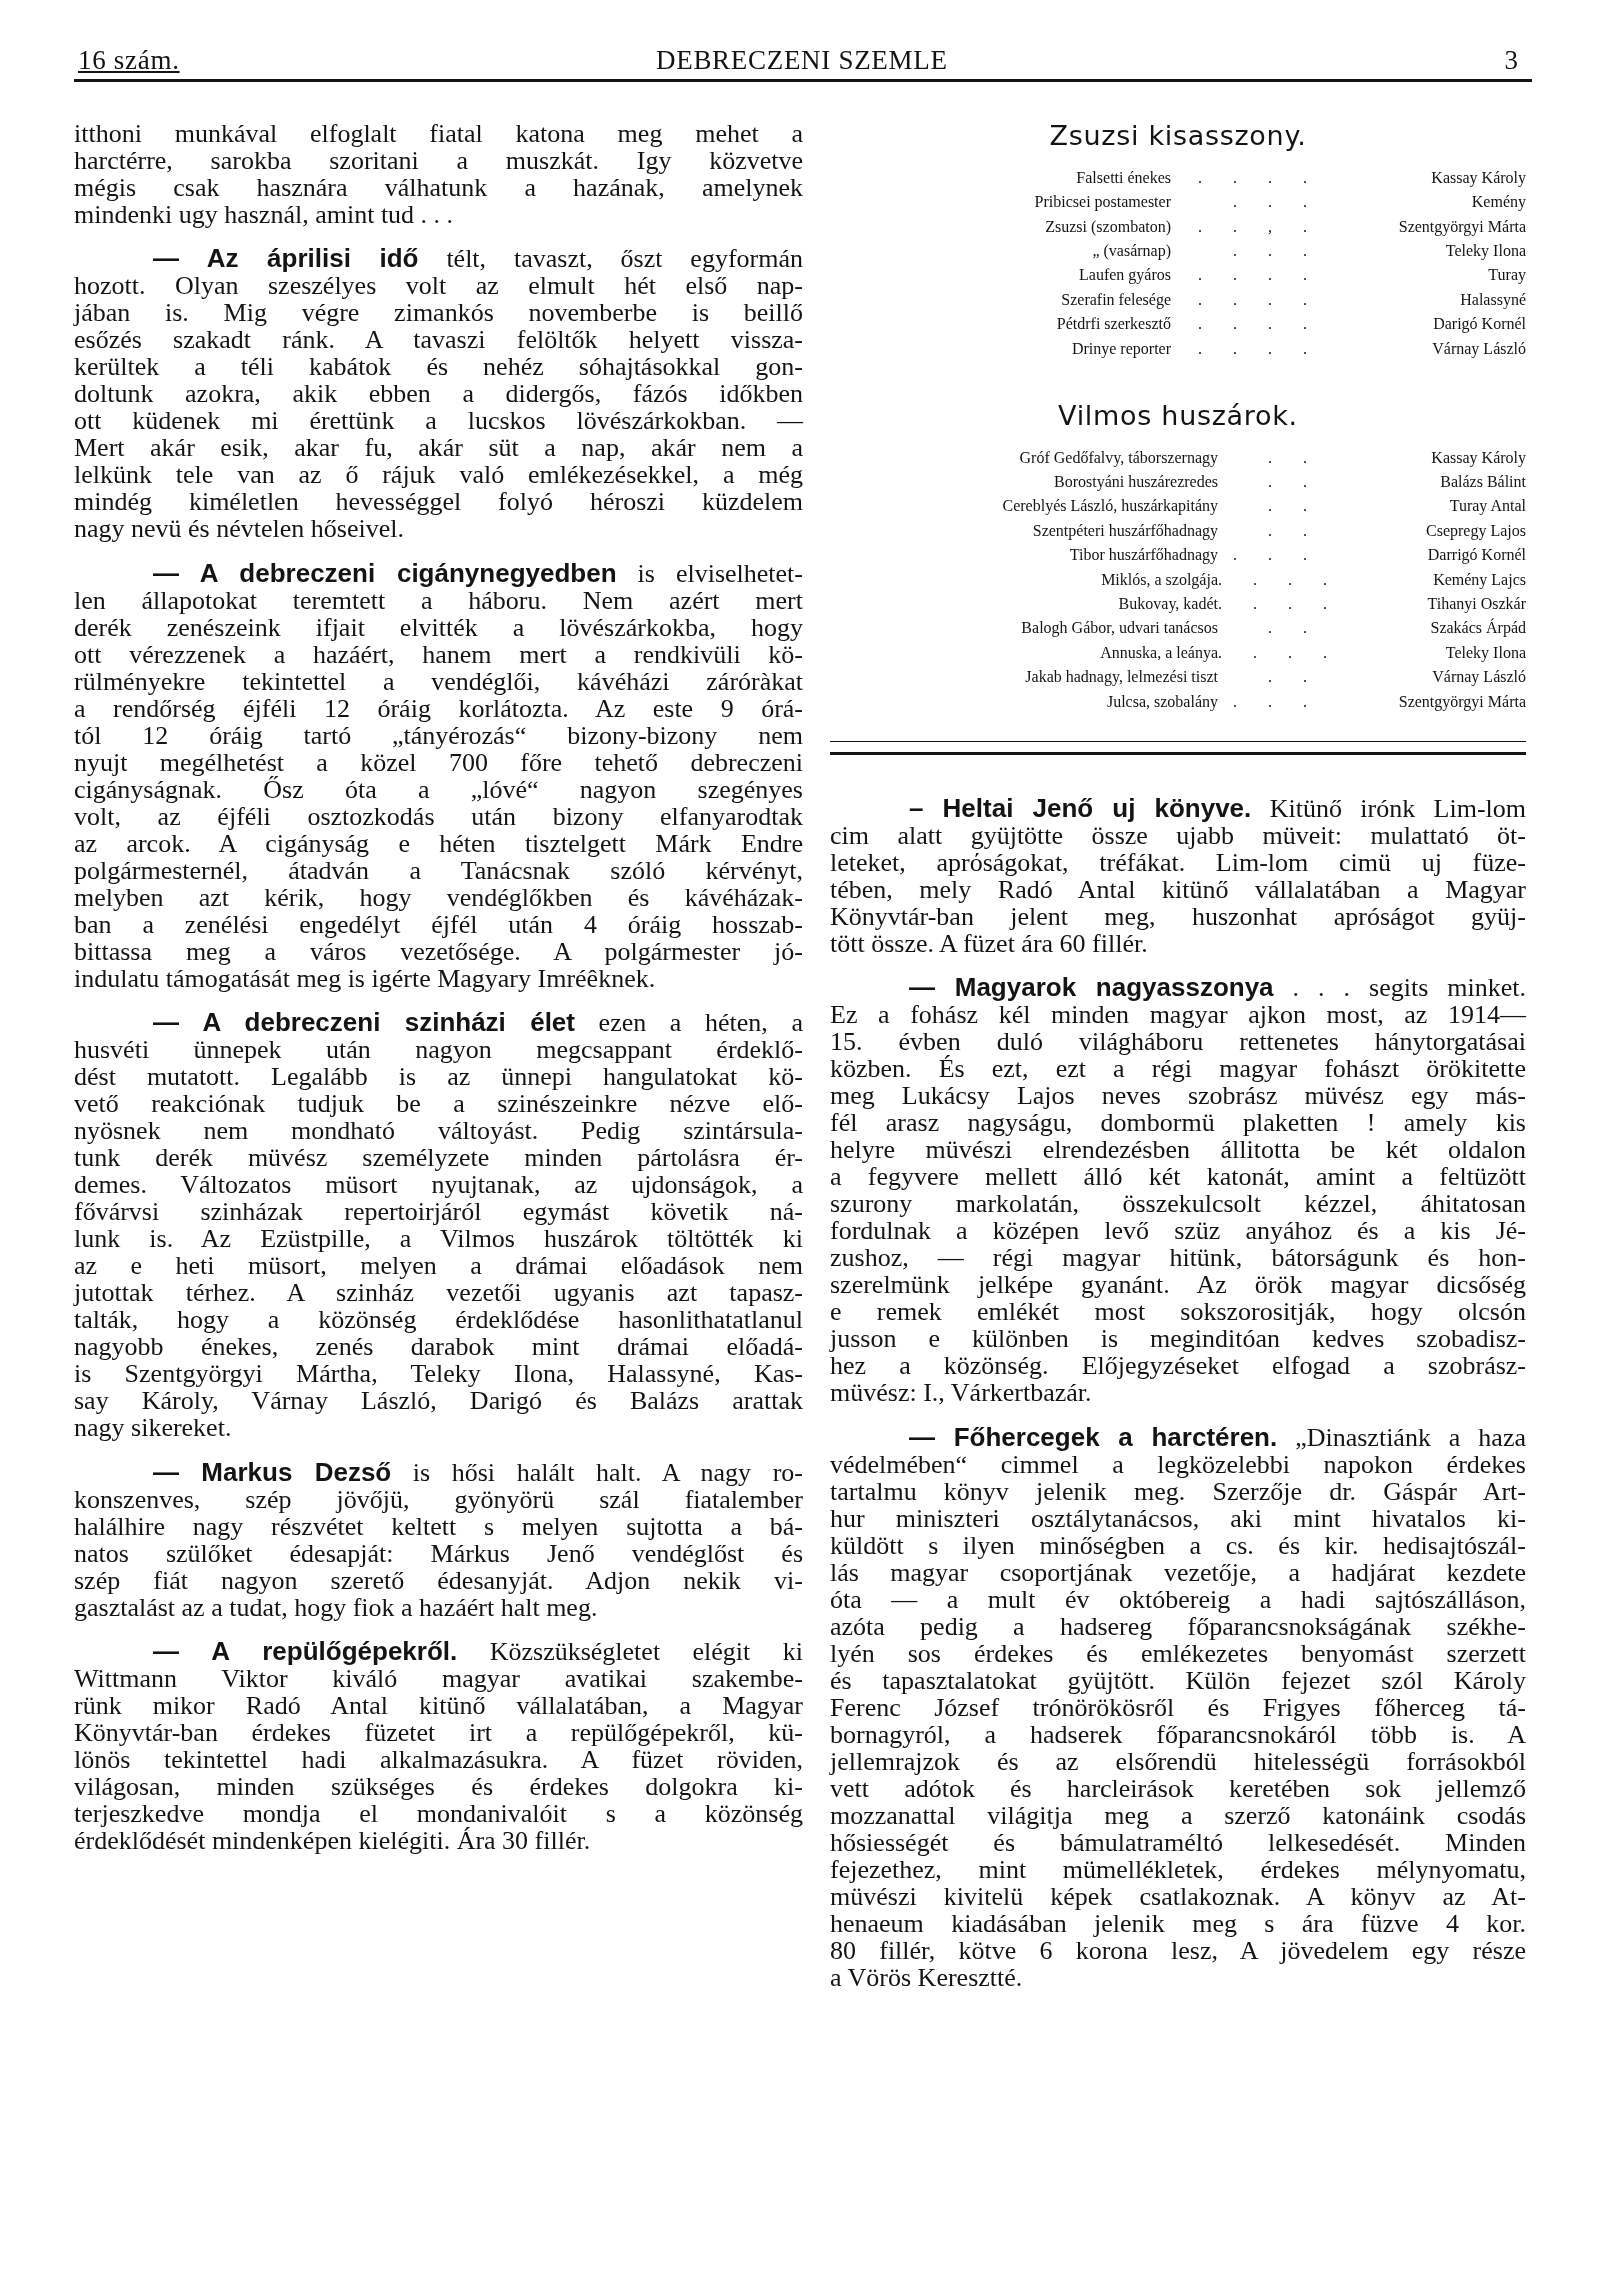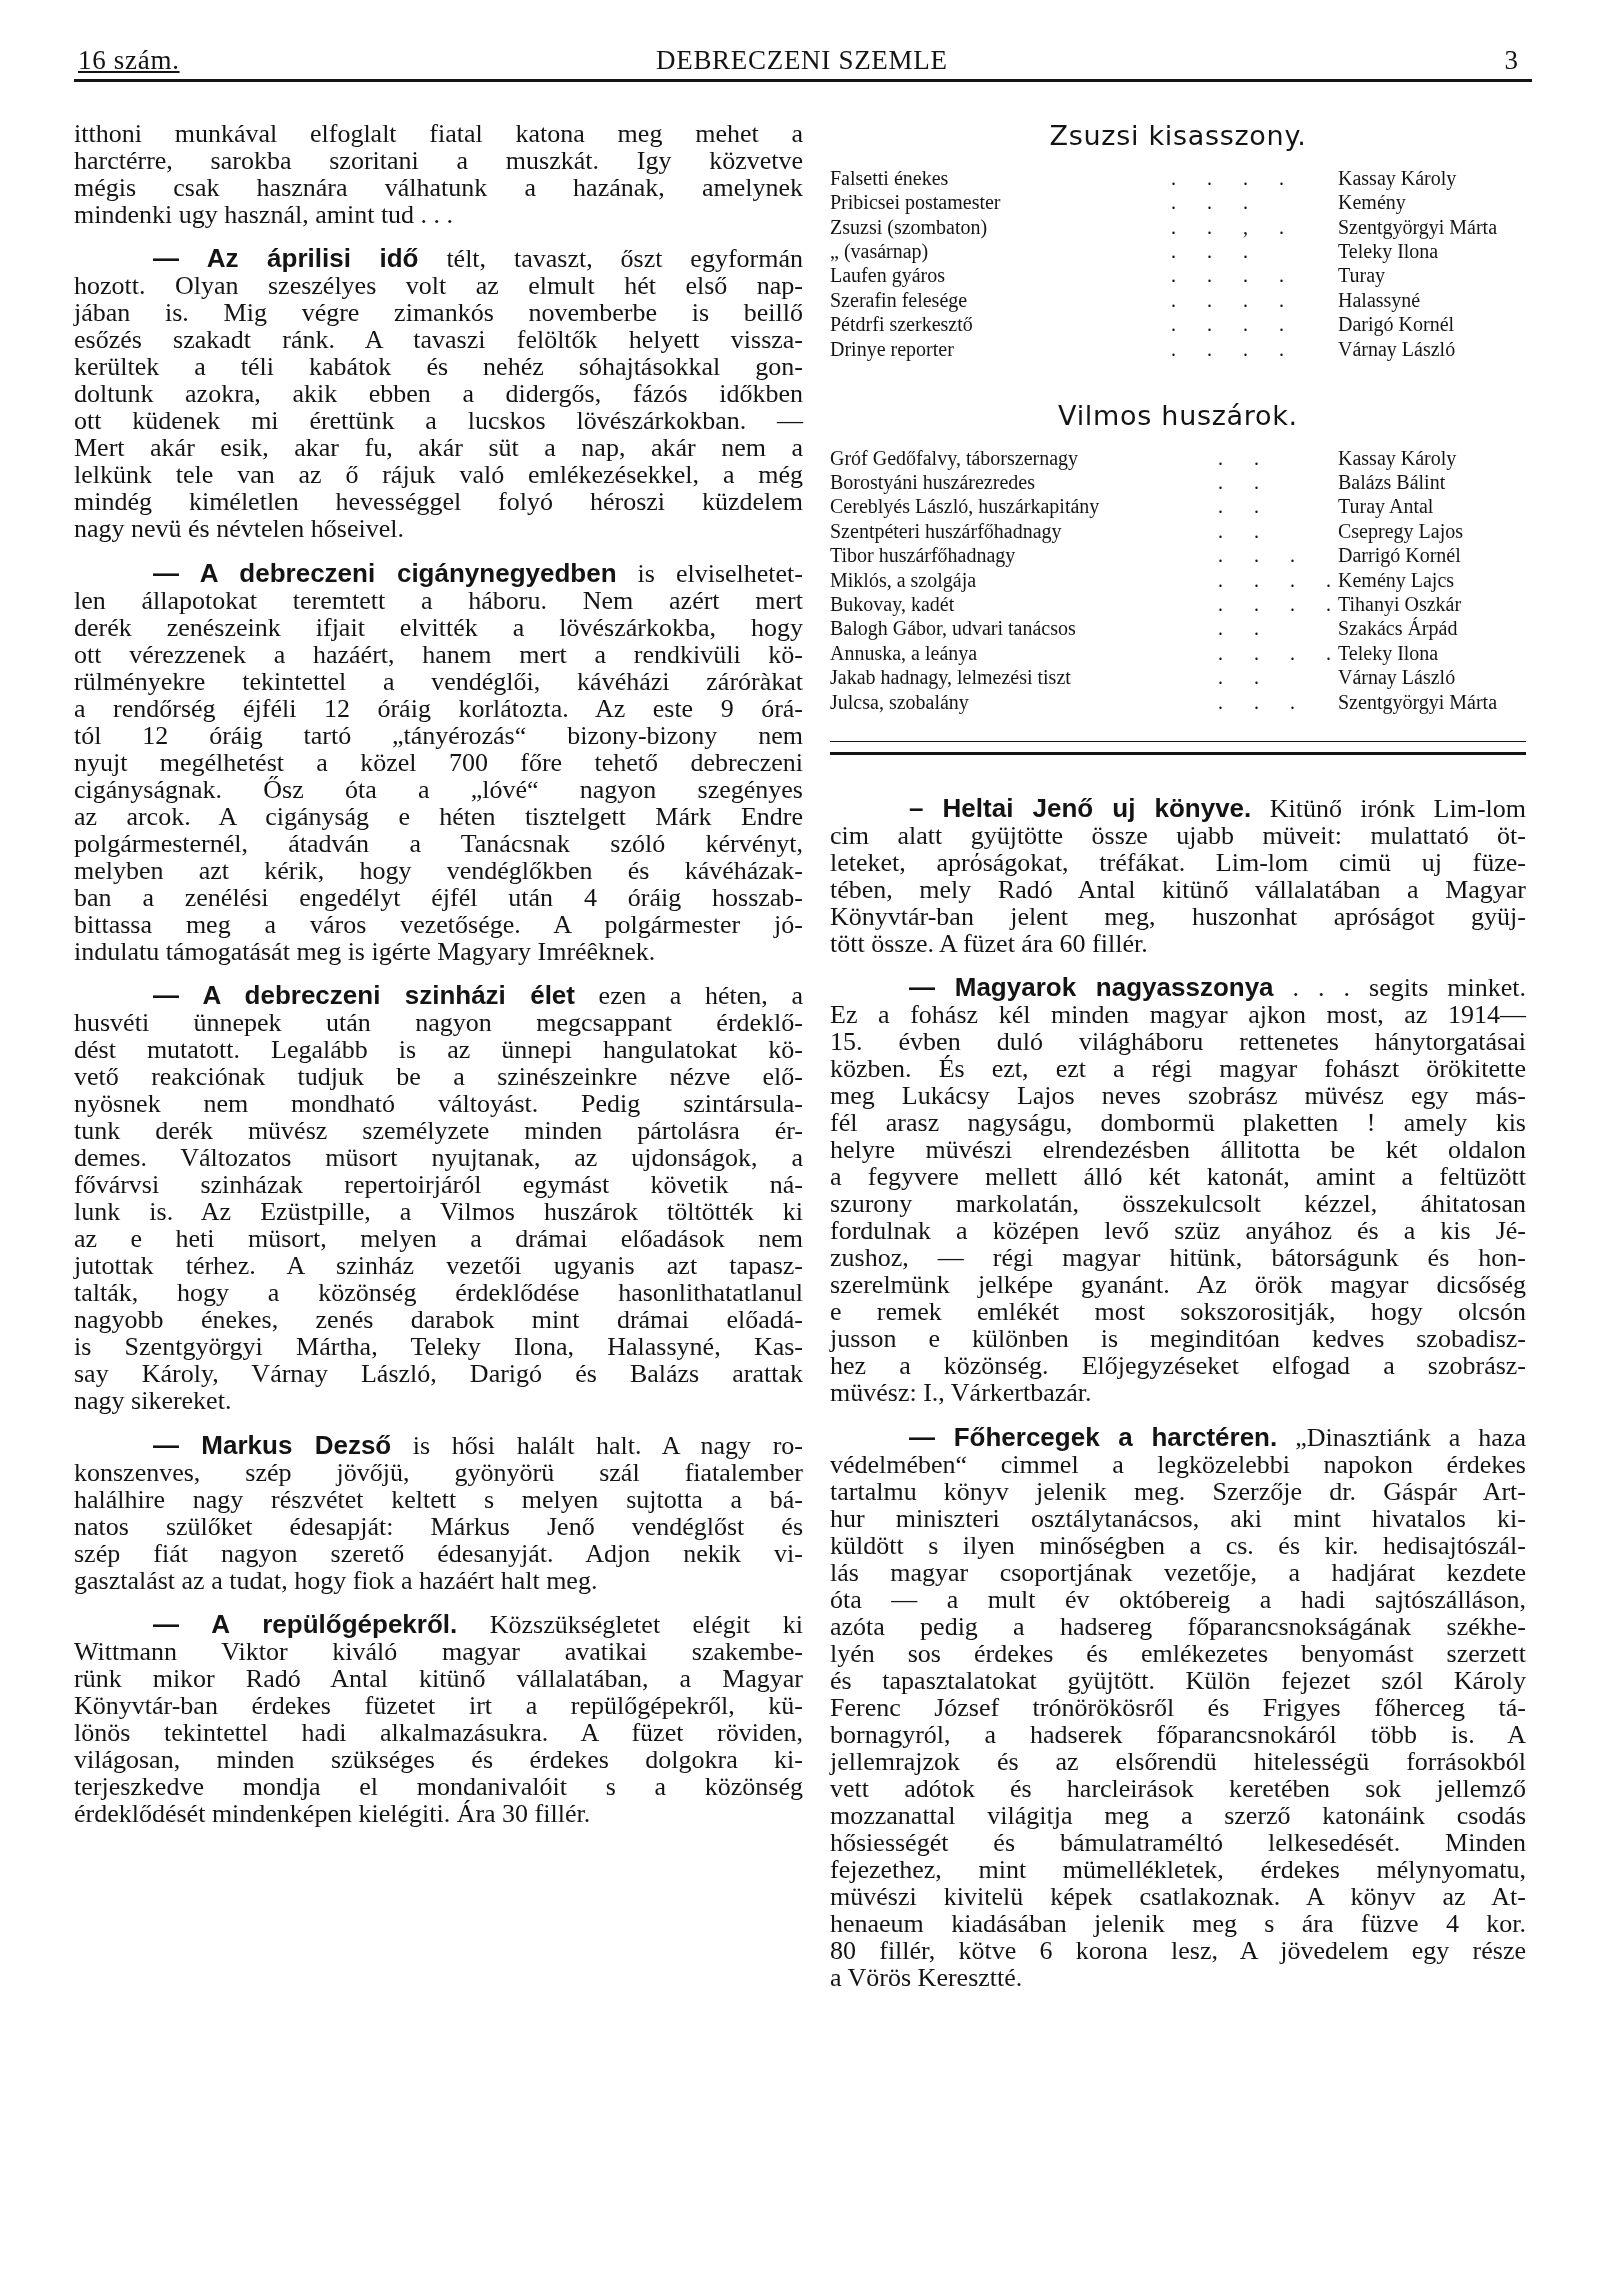--- a/index.html
+++ b/index.html
@@ -17,21 +17,21 @@
   .col-right { left: 830px; width: 696px; }
 
   .para { font-size: 26px; line-height: 27px; text-align: justify; margin: 0 0 17.4px 0; }
   .para .line { display: block; text-align: justify; text-align-last: justify; white-space: nowrap; }
   .para .line.last { text-align-last: left; }
   .lead { font-family: "Liberation Sans", "DejaVu Sans", sans-serif; font-weight: bold; font-stretch: condensed; }
   .indent { padding-left: 79px; }
 
   .cast-title { font-family: "DejaVu Sans", "Liberation Sans", sans-serif; font-weight: normal; font-size: 27px;
                 text-align: center; margin: 0 0 14.7px 0; letter-spacing: 0.7px; }
-  .cast { font-size: 20px; line-height: 24.4px; margin: 0 0 39px 0; }
+  .cast { font-size: 16px; line-height: 24.4px; margin: 0 0 39px 0; text-align: right; }
   .cast-row { display: flex; white-space: nowrap; }
   .cast-role { width: 341px; }
   .cast-dots { width: 167px; letter-spacing: 31px; }
   .cast-actor { flex: 1; }
   .cast-wide .cast-role { width: 388px; }
   .cast-wide .cast-dots { width: 120px; }
 
   .rule-thin { height: 1.3px; background: #141414; margin: 0 0 9.4px 0; }
   .rule-thick { height: 3.3px; background: #141414; margin: 0 0 40px 0; }
 </style>
@@ -70,20 +70,21 @@
   <div class="para">
     <span class="line indent"><span class="lead">— A debreczeni cigánynegyedben</span><span> is elviselhetet-</span></span>
     <span class="line">len állapotokat teremtett a háboru. Nem azért mert</span>
     <span class="line">derék zenészeink ifjait elvitték a lövészárkokba, hogy</span>
     <span class="line">ott vérezzenek a hazáért, hanem mert a rendkivüli kö-</span>
     <span class="line">rülményekre tekintettel a vendéglői, kávéházi záróràkat</span>
     <span class="line">a rendőrség éjféli 12 óráig korlátozta. Az este 9 órá-</span>
     <span class="line">tól 12 óráig tartó „tányérozás“ bizony-bizony nem</span>
     <span class="line">nyujt megélhetést a közel 700 főre tehető debreczeni</span>
     <span class="line">cigányságnak. Ősz óta a „lóvé“ nagyon szegényes</span>
+    <span class="line">volt, az éjféli osztozkodás után bizony elfanyarodtak</span>
     <span class="line">az arcok. A cigányság e héten tisztelgett Márk Endre</span>
     <span class="line">polgármesternél, átadván a Tanácsnak szóló kérvényt,</span>
     <span class="line">melyben azt kérik, hogy vendéglőkben és kávéházak-</span>
     <span class="line">ban a zenélési engedélyt éjfél után 4 óráig hosszab-</span>
     <span class="line">bittassa meg a város vezetősége. A polgármester jó-</span>
     <span class="line last">indulatu támogatását meg is igérte Magyary Imréêknek.</span>
   </div>
 
   <div class="para">
     <span class="line indent"><span class="lead">— A debreczeni szinházi élet</span><span> ezen a héten, a</span></span>

